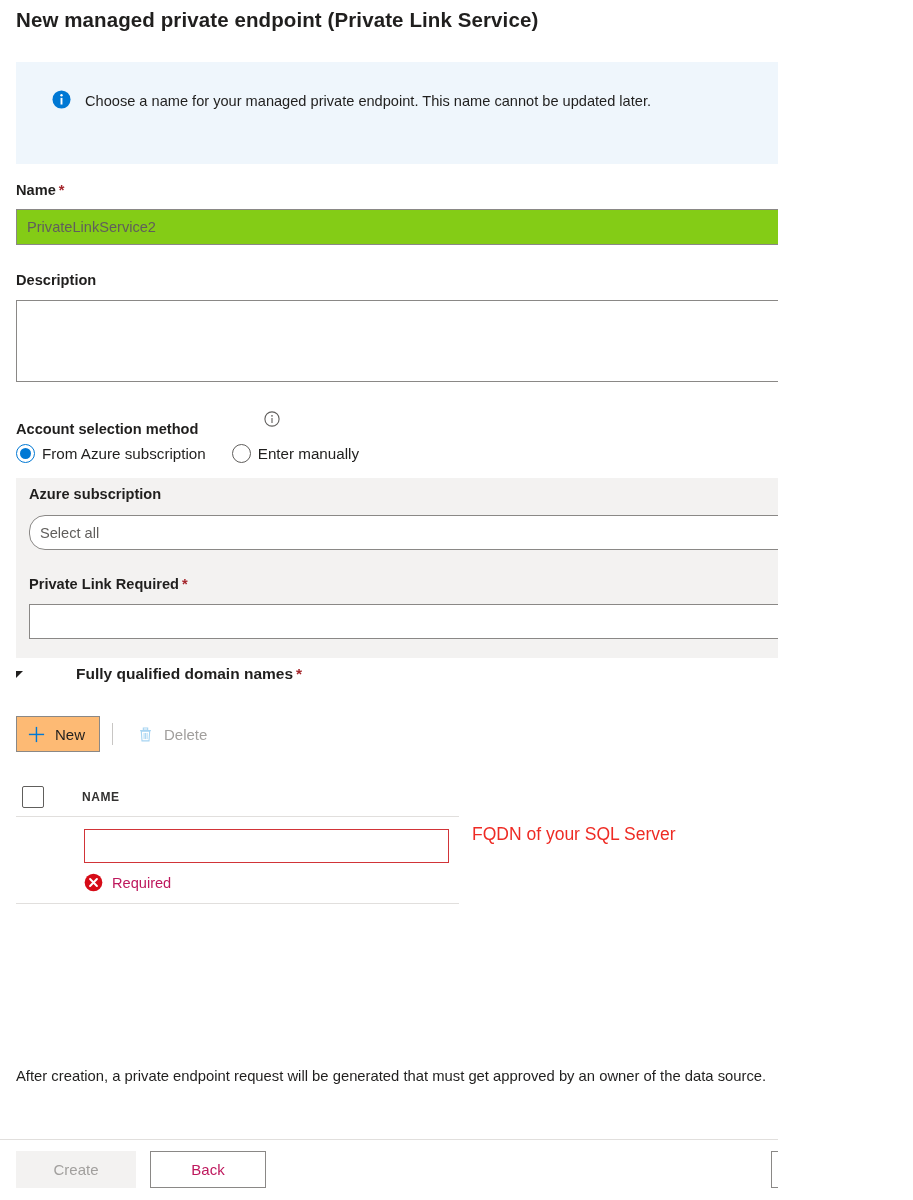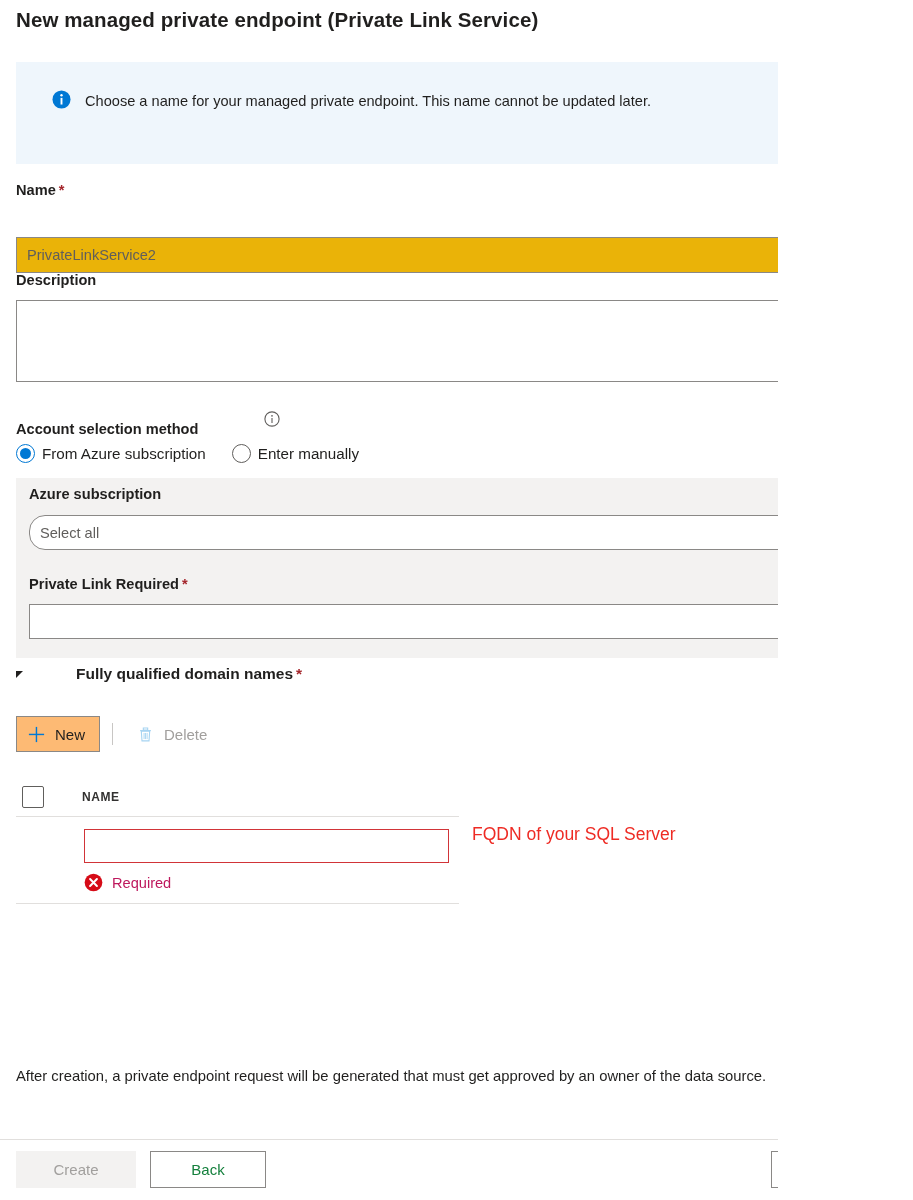--- a/index.html
+++ b/index.html
@@ -65,28 +65,27 @@
     white-space: nowrap;
   }
   .req-star {
     color: #a4262c;
     font-weight: 600;
     margin-left: 3px;
   }
 
   .txt-input {
     position: absolute;
-    background: #eab308;
+    background: #84cc16;
     border: 1px solid #8a8886;
     font-family: "Liberation Sans", sans-serif;
     font-size: 14.6px;
     color: #605e5c;
     padding: 0 10px;
     outline: none;
-    margin-top: 28px;
   }
   .txt-input::placeholder { color: #605e5c; }
 
   .txt-area {
     position: absolute;
     background: #ffffff;
     border: 1px solid #8a8886;
     font-family: "Liberation Sans", sans-serif;
     font-size: 14.6px;
     color: #323130;
@@ -233,21 +232,21 @@
   .action-sep {
     position: absolute; left: 0; top: 1139px; width: 913px; height: 1px; background: #e1dfdd;
   }
   .btn {
     position: absolute;
     height: 37px;
     background: #ffffff;
     border: 1px solid #8a8886;
     font-family: "Liberation Sans", sans-serif;
     font-size: 15px;
-    color: #15803d;
+    color: #be185d;
     cursor: pointer;
     display: flex; align-items: center; justify-content: center;
   }
   .btn.disabled {
     background: #f3f2f1; border: 1px solid #f3f2f1; color: #a19f9d; cursor: default;
   }
   #btn-create { left: 16px; top: 1151px; width: 120px; }
   #btn-back   { left: 150px; top: 1151px; width: 116px; }
   #btn-cancel { left: 771px; top: 1151px; width: 121px; }
 </style>

